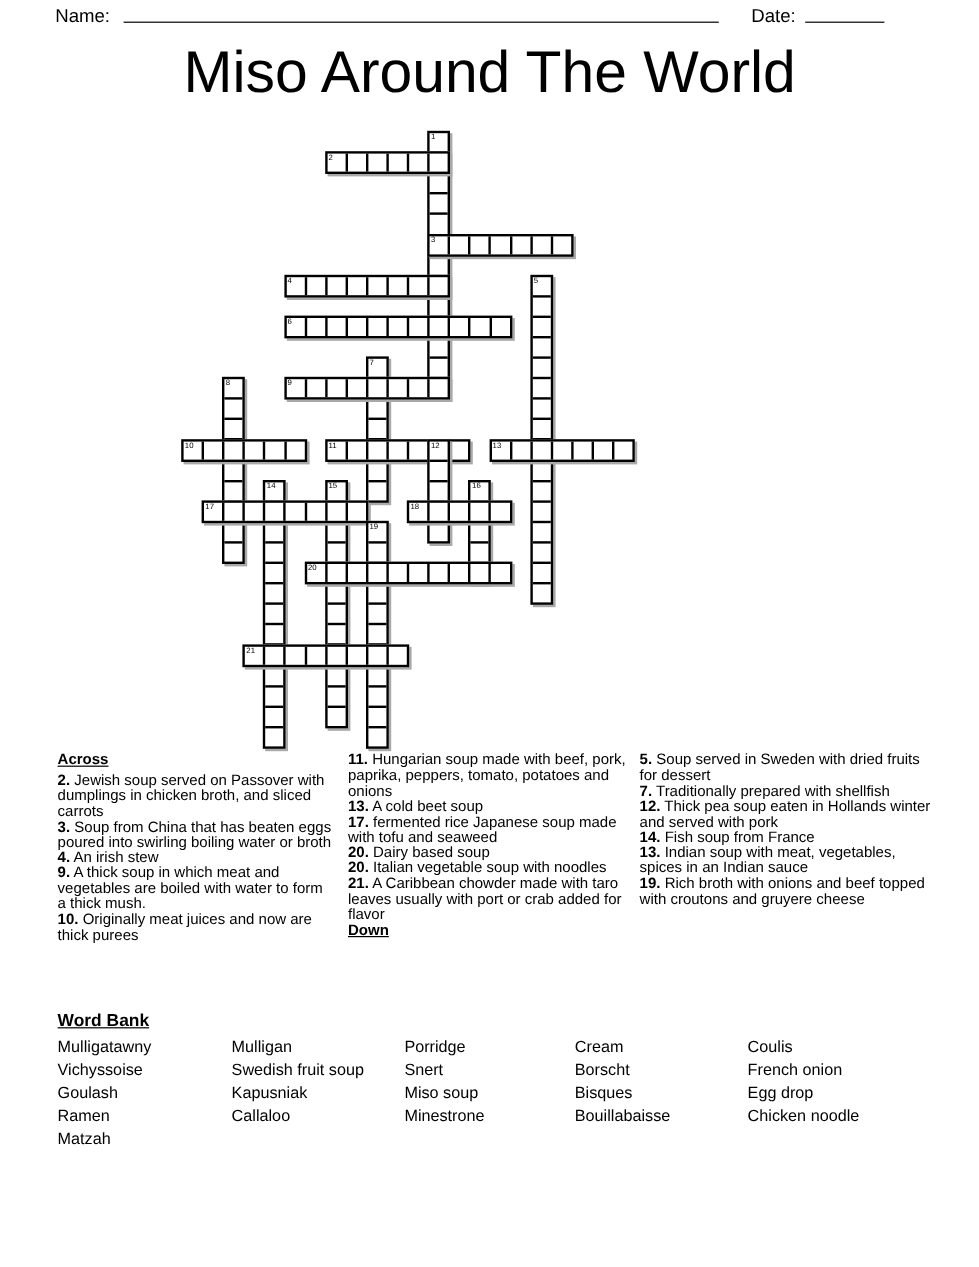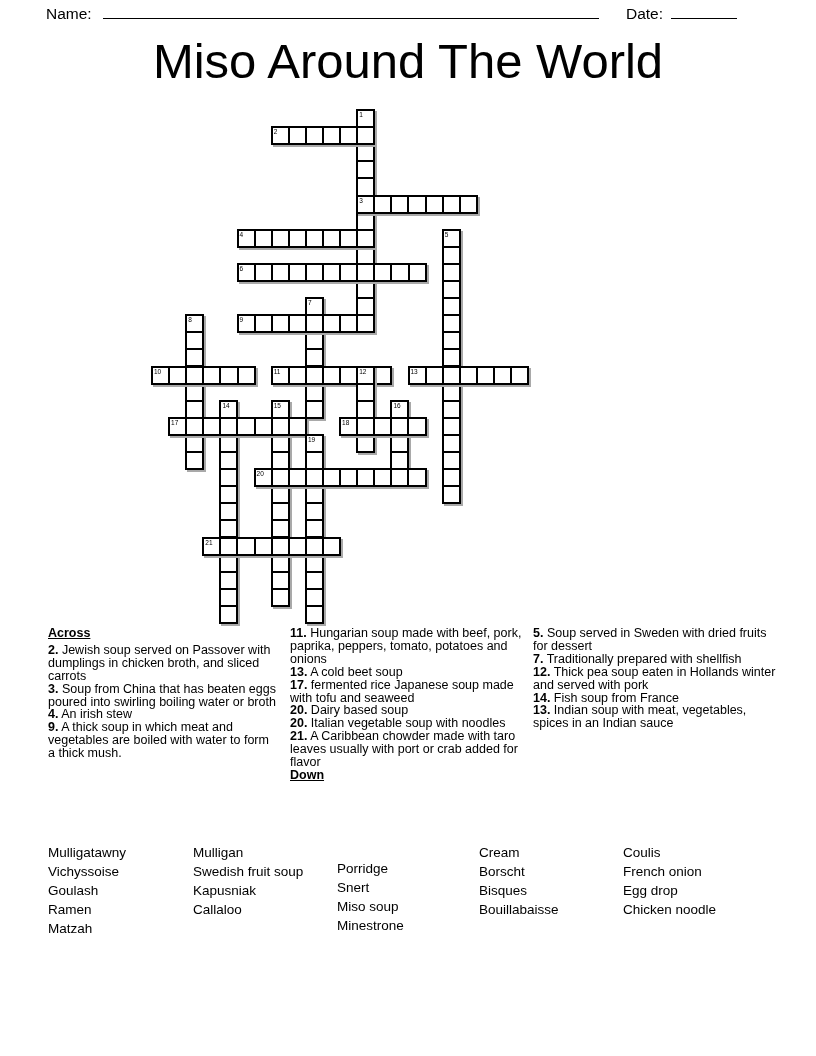--- a/index.html
+++ b/index.html
@@ -457,55 +457,58 @@
       </div>
     </div>
 
   <div id="clues">
       <div class="clue-col" style="left: 0px; width: 230px;">
         <div class="clue-header">Across</div>
         <div class="clue"><b>2.</b> Jewish soup served on Passover with dumplings in chicken broth, and sliced carrots</div>
         <div class="clue"><b>3.</b> Soup from China that has beaten eggs poured into swirling boiling water or broth</div>
         <div class="clue"><b>4.</b> An irish stew</div>
         <div class="clue"><b>9.</b> A thick soup in which meat and vegetables are boiled with water to form a thick mush.</div>
+        <div class="clue"><b>10.</b> Originally meat juices and now are thick purees</div>
       </div>
       <div class="clue-col" style="left: 242px; width: 233px;">
         <div class="clue"><b>11.</b> Hungarian soup made with beef, pork, paprika, peppers, tomato, potatoes and onions</div>
         <div class="clue"><b>13.</b> A cold beet soup</div>
         <div class="clue"><b>17.</b> fermented rice Japanese soup made with tofu and seaweed</div>
         <div class="clue"><b>20.</b> Dairy based soup</div>
         <div class="clue"><b>20.</b> Italian vegetable soup with noodles</div>
         <div class="clue"><b>21.</b> A Caribbean chowder made with taro leaves usually with port or crab added for flavor</div>
         <div class="clue-header">Down</div>
       </div>
       <div class="clue-col" style="left: 485px; width: 250px;">
         <div class="clue"><b>5.</b> Soup served in Sweden with dried fruits for dessert</div>
         <div class="clue"><b>7.</b> Traditionally prepared with shellfish</div>
         <div class="clue"><b>12.</b> Thick pea soup eaten in Hollands winter and served with pork</div>
         <div class="clue"><b>14.</b> Fish soup from France</div>
         <div class="clue"><b>13.</b> Indian soup with meat, vegetables, spices in an Indian sauce</div>
+        <div class="clue"><b>19.</b> Rich broth with onions and beef topped with croutons and gruyere cheese</div>
       </div>
     </div>
 
   <div id="wordbank">
+    <div class="bank-title">Word Bank</div>
     <div class="bank-cols" id="bank-cols">
         <div class="bank-col" style="left: 0px;">
           <div class="bank-item">Mulligatawny</div>
           <div class="bank-item">Vichyssoise</div>
           <div class="bank-item">Goulash</div>
           <div class="bank-item">Ramen</div>
           <div class="bank-item">Matzah</div>
         </div>
         <div class="bank-col" style="left: 145px;">
           <div class="bank-item">Mulligan</div>
           <div class="bank-item">Swedish fruit soup</div>
           <div class="bank-item">Kapusniak</div>
           <div class="bank-item">Callaloo</div>
         </div>
-        <div class="bank-col" style="left: 289px; margin-top: 16px;">
+        <div class="bank-col" style="left: 289px;">
           <div class="bank-item">Porridge</div>
           <div class="bank-item">Snert</div>
           <div class="bank-item">Miso soup</div>
           <div class="bank-item">Minestrone</div>
         </div>
         <div class="bank-col" style="left: 431px;">
           <div class="bank-item">Cream</div>
           <div class="bank-item">Borscht</div>
           <div class="bank-item">Bisques</div>
           <div class="bank-item">Bouillabaisse</div>

